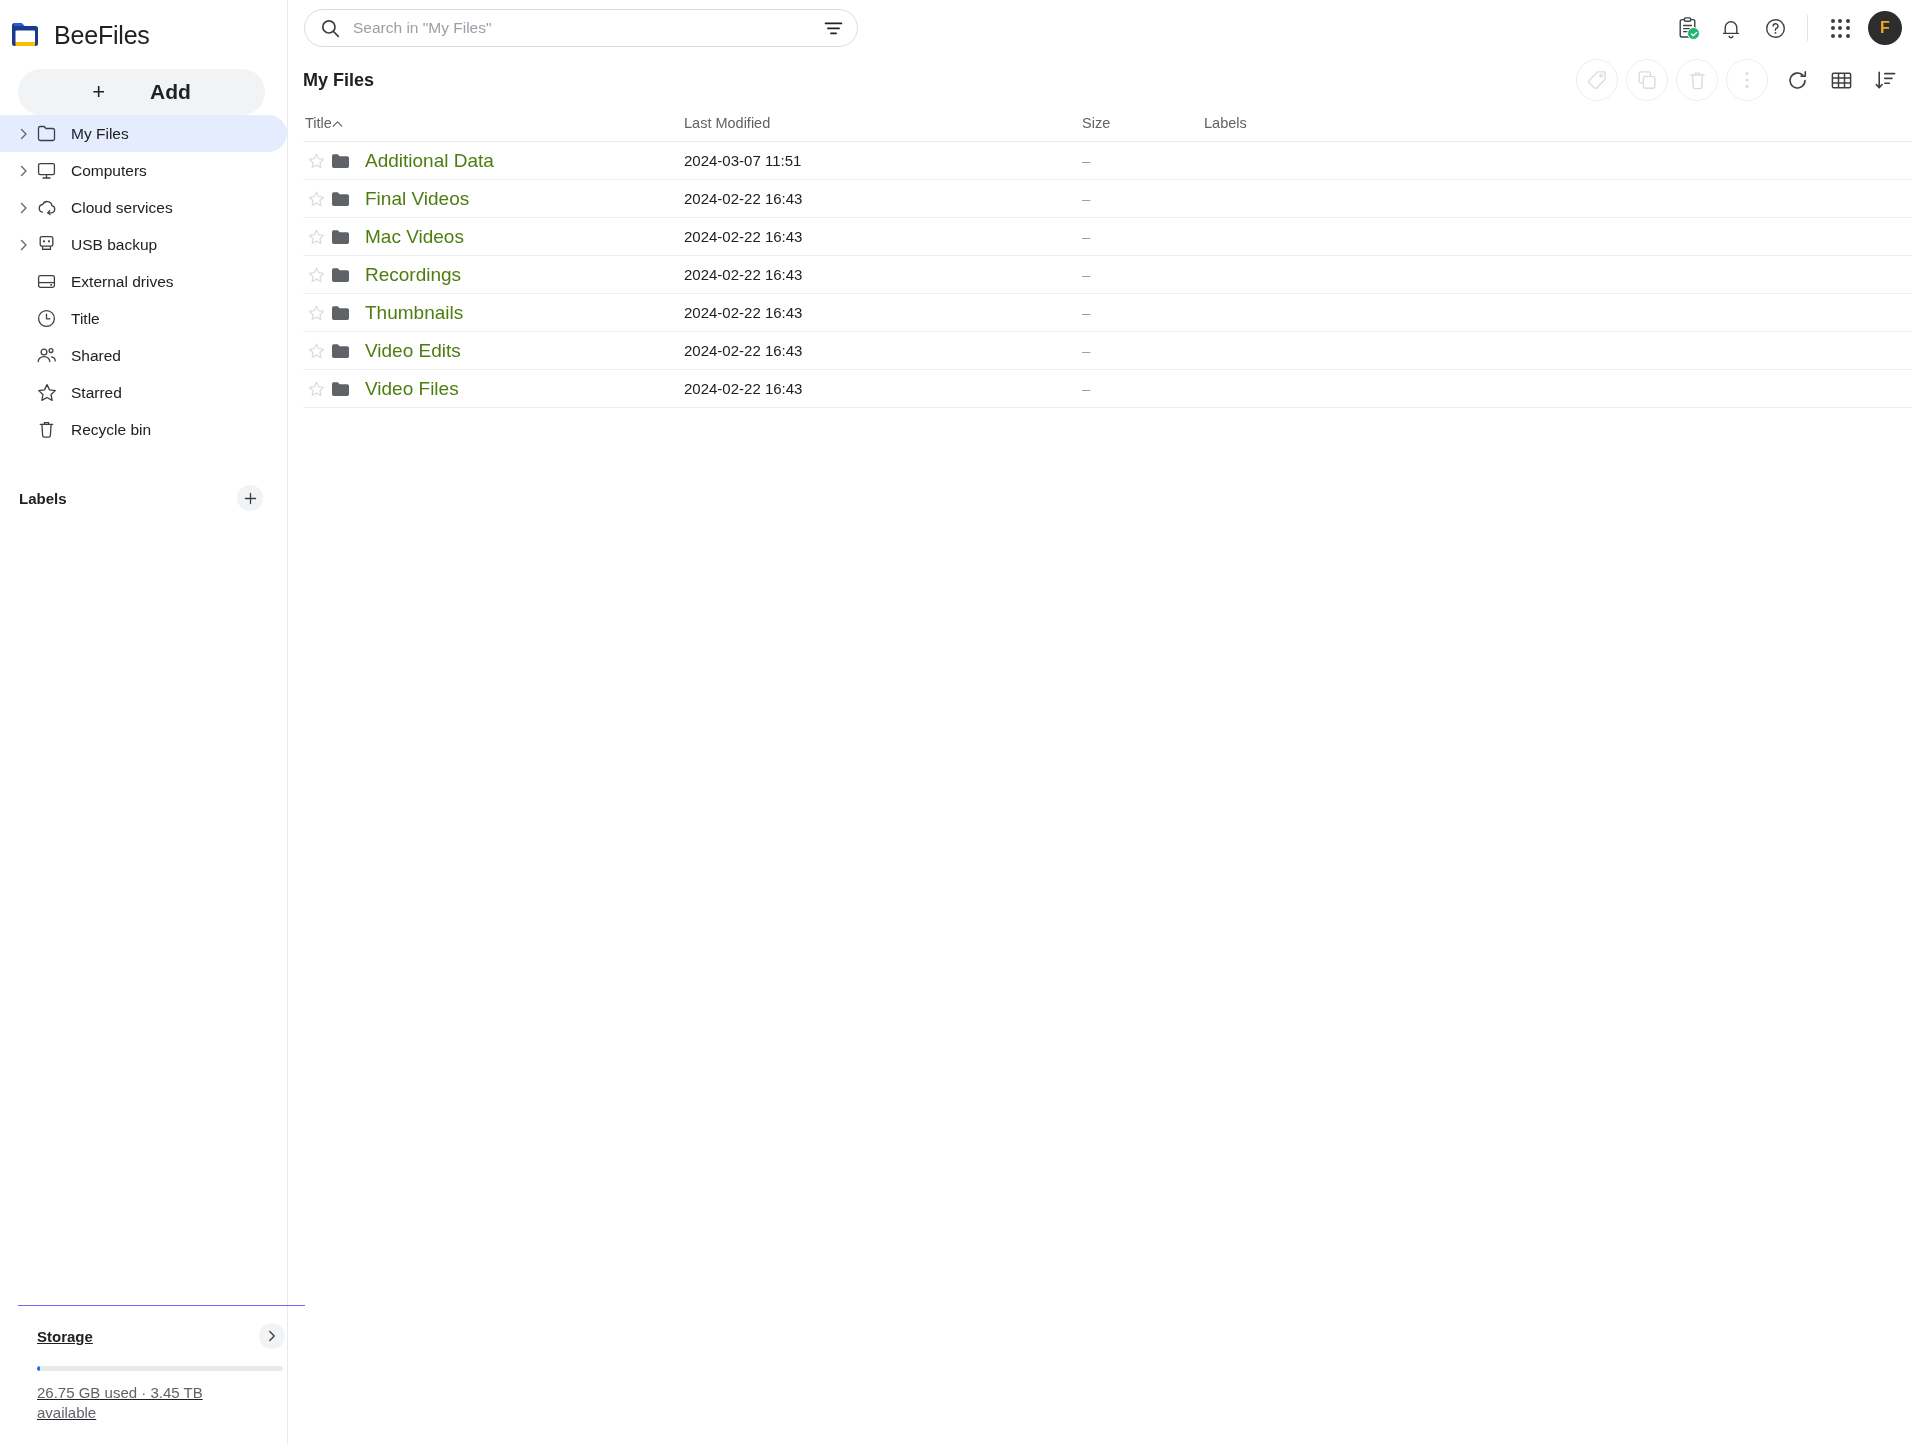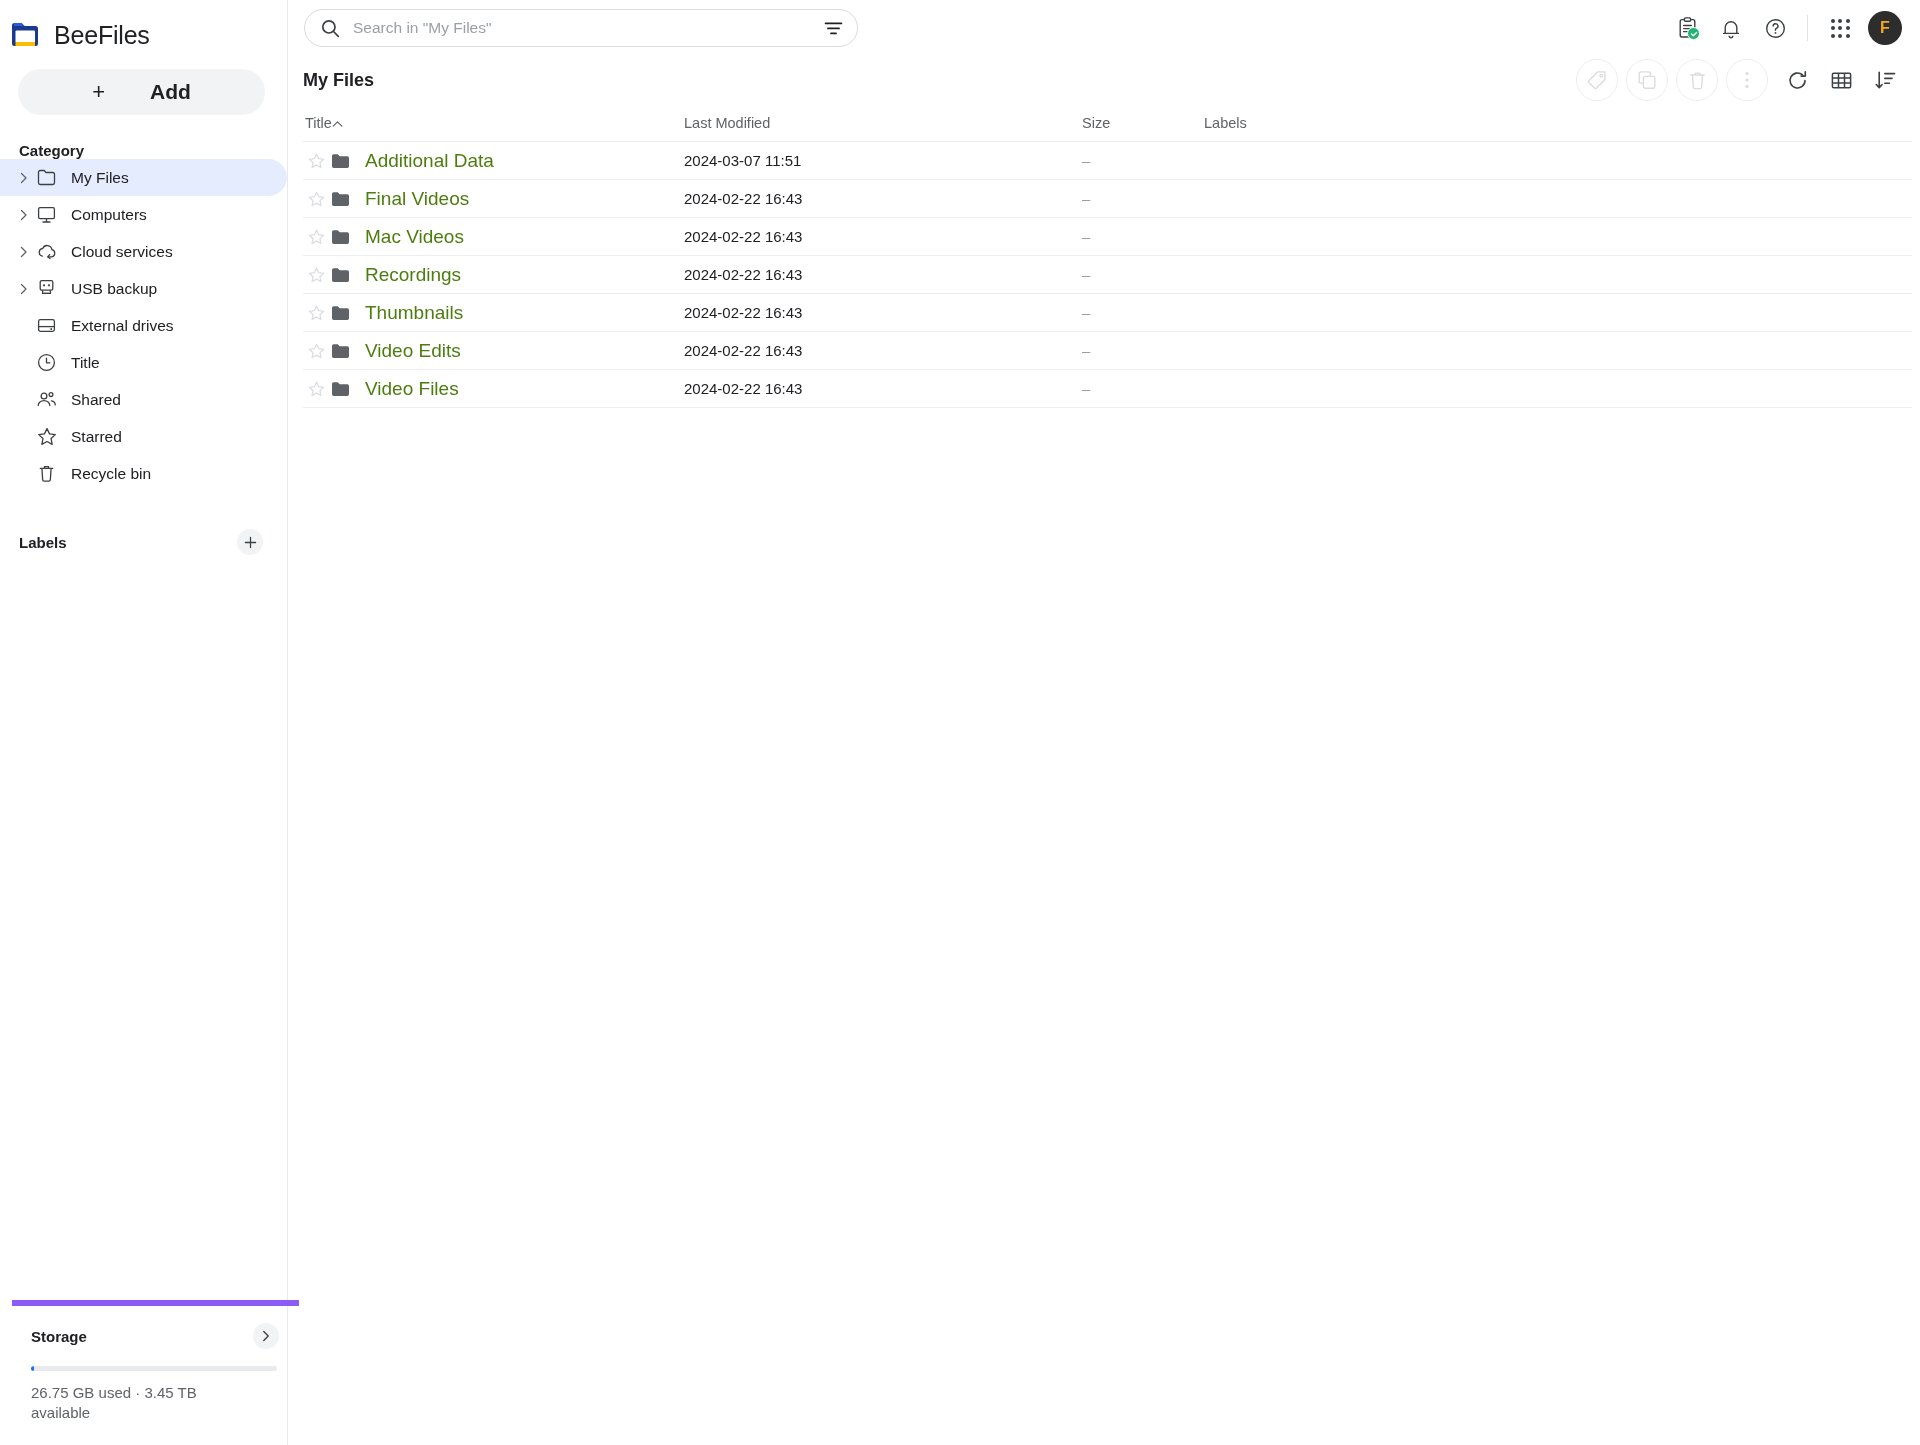--- a/index.html
+++ b/index.html
@@ -83,24 +83,25 @@
   .labels-add {
     margin-left: auto; margin-right: 24px;
     width: 26px; height: 26px; border-radius: 50%;
     background: #f1f3f4;
     display: flex; align-items: center; justify-content: center;
     color: #3c4043; font-size: 17px; font-weight: 300;
     cursor: pointer;
   }
 
   .storage {
-    position: absolute; left: 12px; bottom: 0;
+    position: absolute; left: 18px; bottom: 0;
     width: 287px;
-    border-top: 6px solid #8b5cf6;
+    border-top: 1px solid #8b5cf6;
     padding: 17px 20px 22px 19px;
+    text-decoration: underline;
   }
   .storage-head { display: flex; align-items: center; }
   .storage-head .t { font-size: 15px; font-weight: 700; color: #202124; }
   .storage-chev {
     margin-left: auto;
     width: 26px; height: 26px; border-radius: 50%;
     background: #f1f3f4;
     display: flex; align-items: center; justify-content: center;
     color: #3c4043;
     cursor: pointer;
@@ -235,21 +236,20 @@
         </svg>
       </span>
       <span class="brand-name">BeeFiles</span>
     </div>
 
     <button class="add-btn">
       <span class="plus">+</span>
       <span class="lbl">Add</span>
     </button>
 
-    <div class="sec-title">Category</div>
 
     <nav class="nav-list">
 
       <div class="nav-item active">
         <span class="nav-chev">
           <svg width="8" height="12" viewBox="0 0 8 12" fill="none">
               <path d="M1.5 1.5L6 6l-4.5 4.5" stroke="#5f6368" stroke-width="1.3" stroke-linecap="round" stroke-linejoin="round"></path>
             </svg>
         </span>
         <span class="nav-ico">

